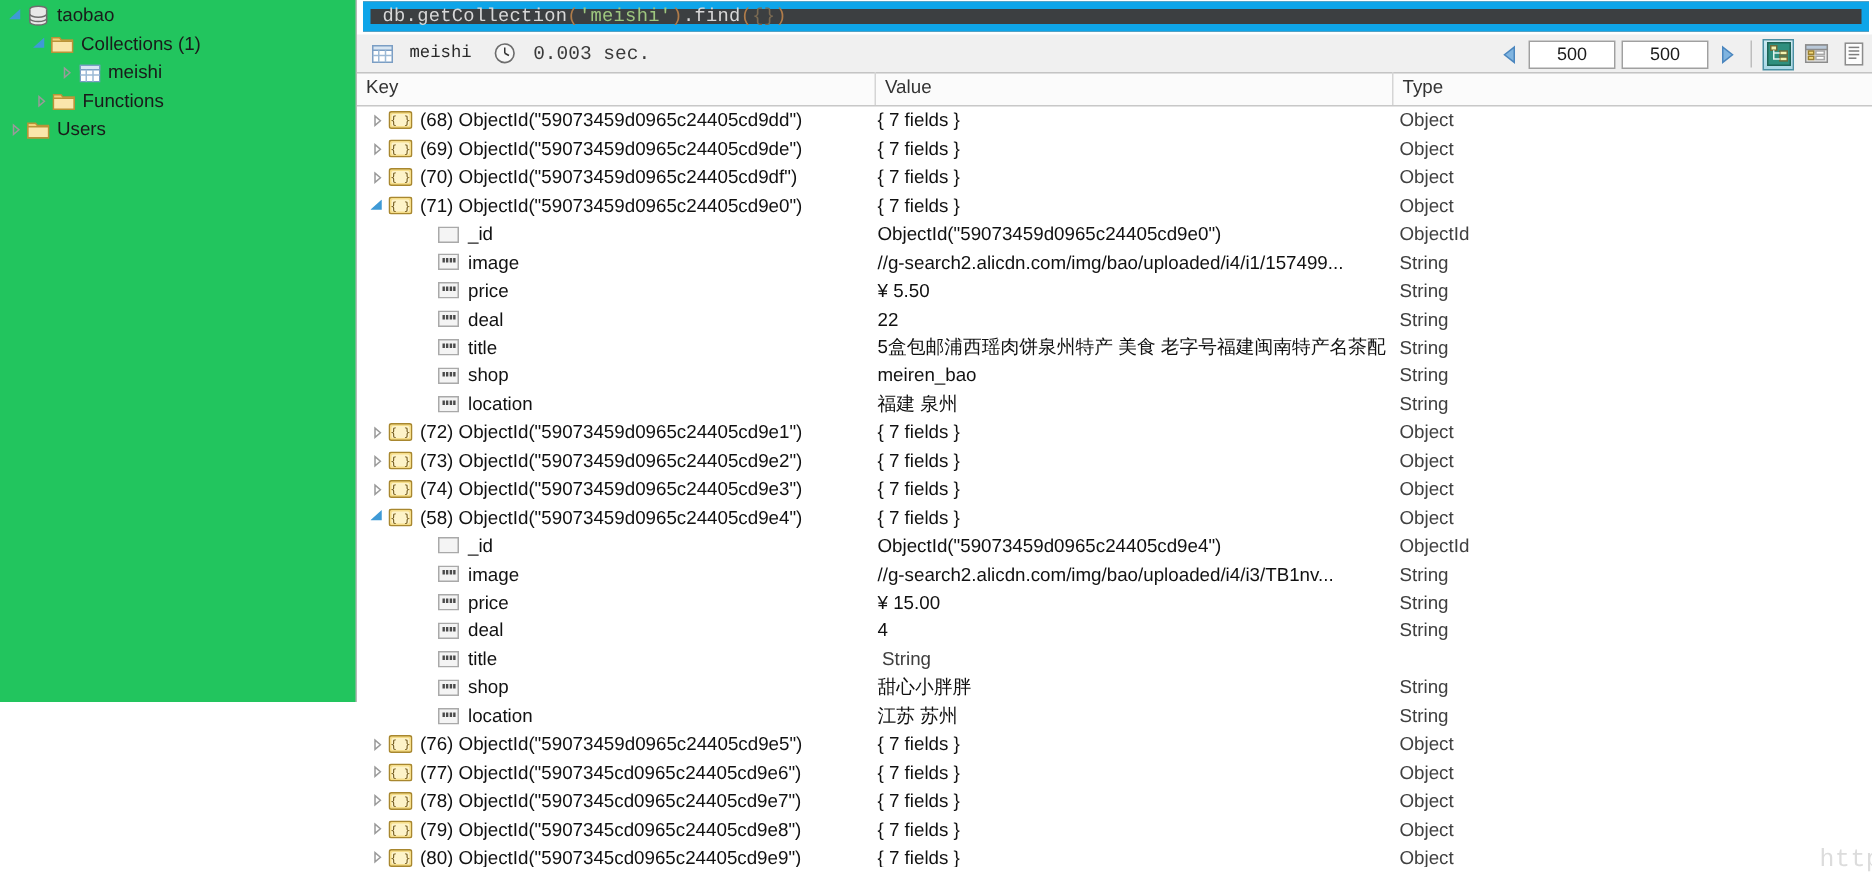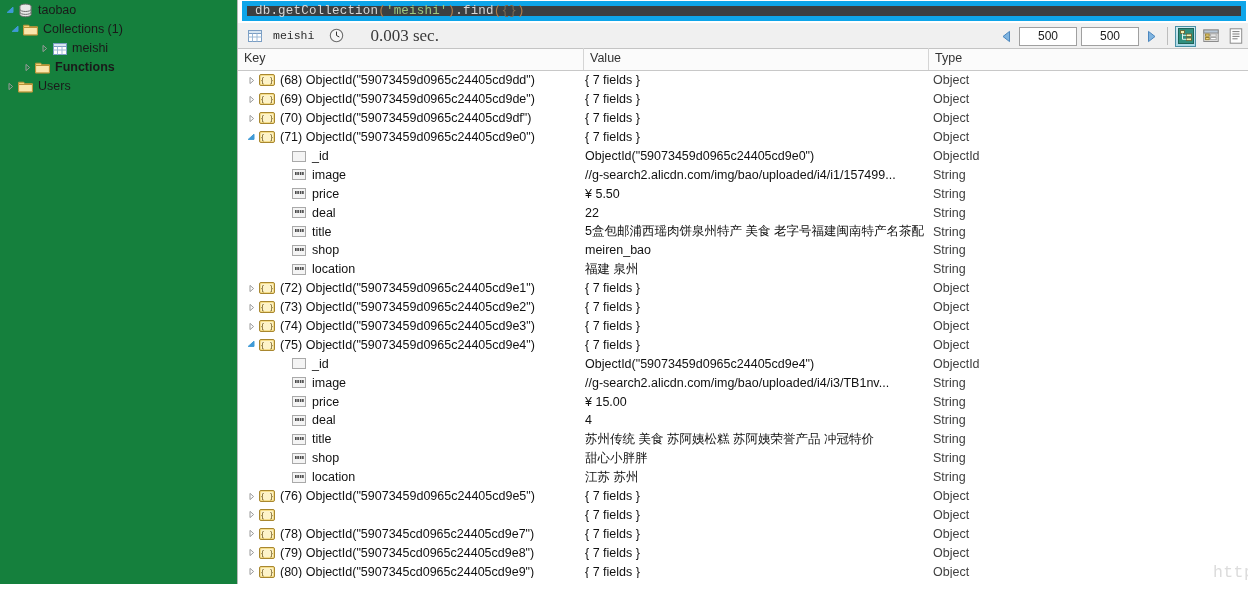--- a/index.html
+++ b/index.html
@@ -10,22 +10,22 @@
     background: #ffffff;
     font-family: "Liberation Sans", sans-serif;
     font-size: 12px;
     color: #000;
   }
   #app { position: relative; width: 1248px; height: 596px; display: flex; }
 
   
   #sidebar {
     width: 238px;
-    height: 584px;
-    background: #15803d;
+    height: 468px;
+    background: #22c55e;
     border-right: 1px solid #b8b8b8;
     padding-top: 1px;
     flex: 0 0 238px;
     overflow: hidden;
   }
   .tree-row {
     display: flex;
     align-items: center;
     height: 19px;
     padding-left: 4px;
@@ -70,24 +70,24 @@
     margin-top: 2px;
     position: relative;
   }
   .coll-name {
     font-family: "Liberation Mono", monospace;
     font-size: 11.5px;
     color: #2b2b2b;
     margin-left: 6px;
   }
   .timing {
-    font-family: Liberation Serif, serif;
-    font-size: 17px;
+    font-family: Liberation Mono, monospace;
+    font-size: 13px;
     color: #3a3a3a;
-    margin-left: 21px;
+    margin-left: 6px;
   }
   #toolbar-right {
     position: absolute;
     right: 0; top: 0;
     height: 26px;
     display: flex;
     align-items: center;
     gap: 4px;
     padding-right: 2px;
   }
@@ -179,21 +179,21 @@
         <span class="ico">
           <svg width="15" height="15" viewBox="0 0 15 15">
       <ellipse cx="7.5" cy="3.2" rx="5.6" ry="2.1" fill="#e8e8e8" stroke="#6e6e6e"></ellipse>
       <path d="M1.9 3.2 v8.4 c0 1.15 2.5 2.1 5.6 2.1 s5.6-.95 5.6-2.1 V3.2" fill="#e8e8e8" stroke="#6e6e6e"></path>
       <path d="M1.9 6.4 c0 1.15 2.5 2.1 5.6 2.1 s5.6-.95 5.6-2.1" fill="none" stroke="#6e6e6e"></path>
       <path d="M1.9 9.3 c0 1.15 2.5 2.1 5.6 2.1 s5.6-.95 5.6-2.1" fill="none" stroke="#6e6e6e"></path>
     </svg>
         </span>
         <span class="tree-label">taobao</span>
       </div>
-      <div class="tree-row" style="padding-left: 9px;">
+      <div class="tree-row" style="padding-left: 20px;">
         <span class="tw">
           <svg width="9" height="9" viewBox="0 0 9 9">
             <path d="M1.2 6.4 L7 6.4 L7 1.2 Z" fill="#3f9ad6" stroke="#3f9ad6"></path>
           </svg>
         </span>
         <span class="ico">
           <svg width="15" height="13" viewBox="0 0 15 13">
       <path d="M0.6 2.2 h5.1 l1.2 1.5 h7.5 v8.2 h-13.8 z" fill="#f3d07a" stroke="#b99338"></path>
       <path d="M0.6 4.5 h13.8 v7.4 h-13.8 z" fill="#fae6ab" stroke="#b99338"></path>
     </svg>
@@ -210,21 +210,21 @@
           <svg width="14" height="12" viewBox="0 0 14 12">
       <rect x="0.5" y="0.5" width="13" height="11" fill="#ffffff" stroke="#7b9ec4"></rect>
       <rect x="0.5" y="0.5" width="13" height="3" fill="#d8e6f2" stroke="#7b9ec4"></rect>
       <line x1="4.5" y1="3.5" x2="4.5" y2="11.5" stroke="#9dbad6"></line>
       <line x1="9" y1="3.5" x2="9" y2="11.5" stroke="#9dbad6"></line>
       <line x1="0.5" y1="7" x2="13.5" y2="7" stroke="#9dbad6"></line>
     </svg>
         </span>
         <span class="tree-label">meishi</span>
       </div>
-      <div class="tree-row" style="padding-left: 21px; font-weight: bold;">
+      <div class="tree-row" style="padding-left: 21px;">
         <span class="tw">
           <svg width="9" height="9" viewBox="0 0 9 9">
             <path d="M3 1.4 L6.6 4.5 L3 7.6 Z" fill="none" stroke="#9a9a9a" stroke-width="1"></path>
           </svg>
         </span>
         <span class="ico">
           <svg width="15" height="13" viewBox="0 0 15 13">
       <path d="M0.6 2.2 h5.1 l1.2 1.5 h7.5 v8.2 h-13.8 z" fill="#f3d07a" stroke="#b99338"></path>
       <path d="M0.6 4.5 h13.8 v7.4 h-13.8 z" fill="#fae6ab" stroke="#b99338"></path>
     </svg>
@@ -593,21 +593,21 @@
                 <path d="M1.2 6.4 L7 6.4 L7 1.2 Z" fill="#3f9ad6" stroke="#3f9ad6"></path>
               </svg>
             </span>
             <span class="key-icon">
               <svg width="16" height="12" viewBox="0 0 16 12">
       <rect x="0.5" y="0.5" width="15" height="11" rx="1.5" fill="#f5dd8a" stroke="#a8872f"></rect>
       <rect x="2" y="2" width="12" height="8" rx="1" fill="#fdf3c9"></rect>
       <text x="8" y="8.8" font-size="7.5" font-family="monospace" fill="#6a5113" text-anchor="middle">{ }</text>
     </svg>
             </span>
-            <span class="key-text">(75) ObjectId("59073459d0965c24405cd9e4")</span>
+            <span class="key-text">(58) ObjectId("59073459d0965c24405cd9e4")</span>
           </div>
           <div class="cell-value">{ 7 fields }</div>
           <div class="cell-type">Object</div>
         </div>
         <div class="row">
           <div class="cell-key indent-field">
             <span class="arrow-cell"></span>
             <span class="key-icon">
               <svg width="14" height="11" viewBox="0 0 14 11">
       <rect x="0.5" y="0.5" width="13" height="10" fill="#f4f4f4" stroke="#a9a9a9"></rect>
@@ -676,21 +676,20 @@
               <svg width="14" height="11" viewBox="0 0 14 11">
       <rect x="0.5" y="0.5" width="13" height="10" fill="#f4f4f4" stroke="#a9a9a9"></rect>
       <rect x="3" y="3" width="1.6" height="3" fill="#4a4a4a"></rect>
       <rect x="5.3" y="3" width="1.6" height="3" fill="#4a4a4a"></rect>
       <rect x="7.8" y="3" width="1.6" height="3" fill="#4a4a4a"></rect>
       <rect x="10.1" y="3" width="1.6" height="3" fill="#4a4a4a"></rect>
     </svg>
             </span>
             <span class="key-text">title</span>
           </div>
-          <div class="cell-value">苏州传统 美食 苏阿姨松糕 苏阿姨荣誉产品 冲冠特价</div>
           <div class="cell-type">String</div>
         </div>
         <div class="row">
           <div class="cell-key indent-field">
             <span class="arrow-cell"></span>
             <span class="key-icon">
               <svg width="14" height="11" viewBox="0 0 14 11">
       <rect x="0.5" y="0.5" width="13" height="10" fill="#f4f4f4" stroke="#a9a9a9"></rect>
       <rect x="3" y="3" width="1.6" height="3" fill="#4a4a4a"></rect>
       <rect x="5.3" y="3" width="1.6" height="3" fill="#4a4a4a"></rect>
@@ -746,20 +745,21 @@
                 <path d="M3 1.4 L6.6 4.5 L3 7.6 Z" fill="none" stroke="#9a9a9a" stroke-width="1"></path>
               </svg>
             </span>
             <span class="key-icon">
               <svg width="16" height="12" viewBox="0 0 16 12">
       <rect x="0.5" y="0.5" width="15" height="11" rx="1.5" fill="#f5dd8a" stroke="#a8872f"></rect>
       <rect x="2" y="2" width="12" height="8" rx="1" fill="#fdf3c9"></rect>
       <text x="8" y="8.8" font-size="7.5" font-family="monospace" fill="#6a5113" text-anchor="middle">{ }</text>
     </svg>
             </span>
+            <span class="key-text">(77) ObjectId("5907345cd0965c24405cd9e6")</span>
           </div>
           <div class="cell-value">{ 7 fields }</div>
           <div class="cell-type">Object</div>
         </div>
         <div class="row">
           <div class="cell-key indent-doc">
             <span class="arrow-cell">
               <svg width="9" height="9" viewBox="0 0 9 9">
                 <path d="M3 1.4 L6.6 4.5 L3 7.6 Z" fill="none" stroke="#9a9a9a" stroke-width="1"></path>
               </svg>

